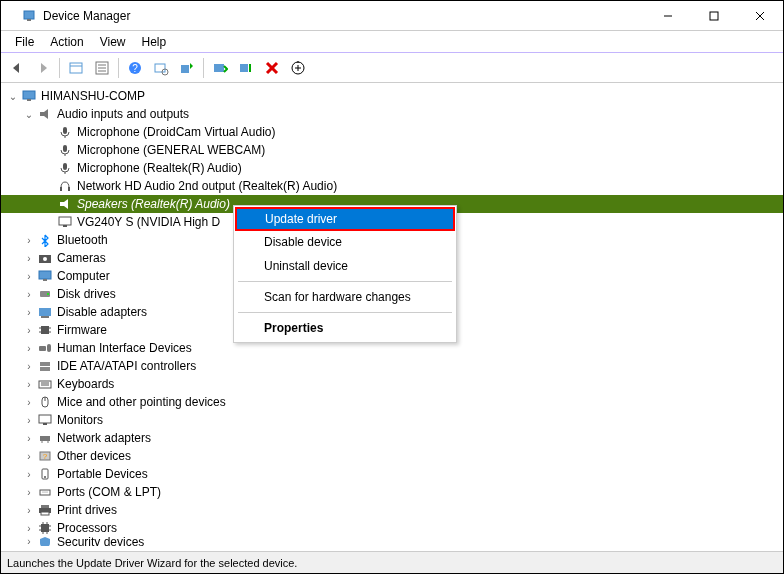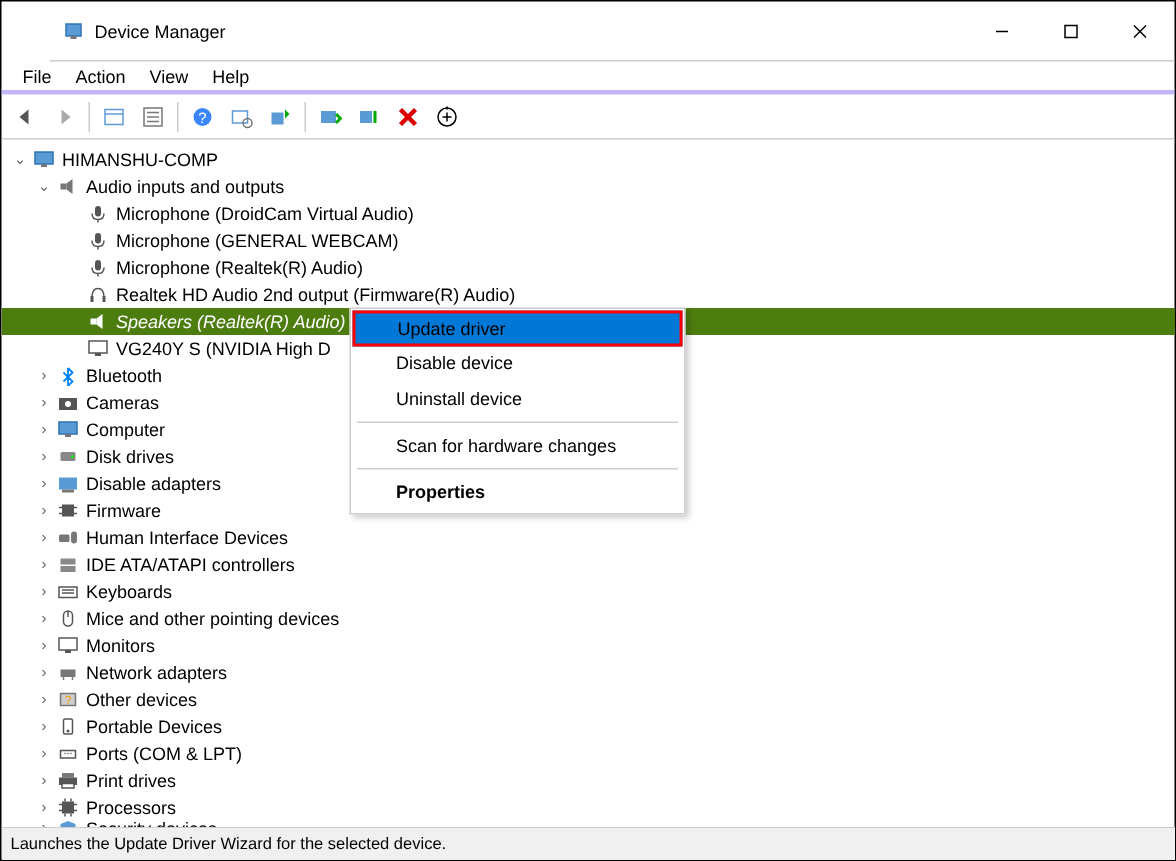--- a/index.html
+++ b/index.html
@@ -1,37 +1,37 @@
 <!DOCTYPE html>
 <html><head>
 <meta charset="utf-8">
 <style>
 * { box-sizing: border-box; margin: 0; padding: 0; }
 body { font-family: "Segoe UI", Tahoma, sans-serif; font-size: 12px; background: #fff; width: 784px; height: 574px; overflow: hidden; border: 1px solid #000; position: relative; }
-.titlebar { height: 40px; display: flex; align-items: center; padding: 0 0 0 8px; border-bottom: 1px solid #ccc; margin-left: 32px; }
+.titlebar { height: 30px; display: flex; align-items: center; padding: 0 0 0 20px; border-bottom: 1px solid #ccc; }
 .titlebar-icon { width: 16px; height: 16px; margin-right: 6px; display: flex; align-items: center; justify-content: center; }
 .titlebar-title { flex: 1; font-size: 12px; }
 .titlebar-controls { display: flex; }
 .titlebar-btn { width: 46px; height: 30px; display: flex; align-items: center; justify-content: center; font-family: "Segoe UI", sans-serif; font-size: 13px; cursor: default; }
-.menubar { height: 22px; display: flex; align-items: center; padding: 0 6px; border-bottom: 3px solid #c4b5fd; }
+.menubar { height: 22px; display: flex; align-items: center; padding: 0 6px; border-bottom: 1px solid #c4b5fd; }
 .menu-item { padding: 2px 8px; cursor: default; }
 .toolbar { height: 30px; display: flex; align-items: center; padding: 0 4px; border-bottom: 1px solid #ccc; gap: 2px; }
 .tool-btn { width: 24px; height: 24px; display: flex; align-items: center; justify-content: center; cursor: default; border: 1px solid transparent; }
 .tool-sep { width: 1px; height: 20px; background: #ccc; margin: 0 2px; }
 .tree-container { height: 466px; overflow-y: auto; padding: 4px 0; position: relative; }
 .tree-node { display: flex; align-items: center; height: 18px; padding-right: 4px; white-space: nowrap; cursor: default; }
 .tree-node.selected { background: #4d7c0f; color: #fff; font-style: italic; }
 .expander { width: 16px; height: 16px; display: flex; align-items: center; justify-content: center; font-size: 10px; color: #666; cursor: default; }
 .tree-icon { width: 16px; height: 16px; margin-right: 4px; display: flex; align-items: center; justify-content: center; flex-shrink: 0; }
 .indent-0 { padding-left: 4px; }
 .indent-1 { padding-left: 20px; }
 .indent-2 { padding-left: 40px; }
 .context-menu { position: absolute; left: 232px; top: 204px; width: 224px; background: #fff; border: 1px solid #ccc; box-shadow: 2px 2px 4px rgba(0,0,0,0.2); z-index: 100; padding: 2px; }
 .context-item { height: 24px; display: flex; align-items: center; padding: 0 0 0 28px; cursor: default; font-size: 12px; }
-.context-item.highlighted { background: #0078d7; color: #000000; border: 2px solid red; margin: -1px; }
+.context-item.highlighted { background: #0078d7; color: #ffffff; border: 2px solid red; margin: -1px; }
 .context-item.bold { font-weight: bold; }
 .context-sep { height: 1px; background: #ccc; margin: 3px 2px; }
 .statusbar { position: absolute; bottom: 0; left: 0; right: 0; height: 22px; border-top: 1px solid #ccc; display: flex; align-items: center; padding: 0 6px; font-size: 11px; background: #f0f0f0; }
 .truncated { height: 9px; overflow: hidden; }
 svg { display: block; }
 </style>
 </head>
 <body>
 
 <div class="titlebar">
@@ -198,21 +198,21 @@
   </div>
   <div class="tree-node indent-2">
     <span class="expander"></span>
     <span class="tree-icon">
         <svg width="14" height="14">
           <path d="M3 9 Q3 3 7 3 Q11 3 11 9" fill="none" stroke="#555"></path>
           <rect x="2" y="8" width="2" height="4" fill="#555"></rect>
           <rect x="10" y="8" width="2" height="4" fill="#555"></rect>
         </svg>
       </span>
-    <span>Realtek HD Audio 2nd output (Firmware(R) Audio)</span>
+    <span>Network HD Audio 2nd output (Realtek(R) Audio)</span>
   </div>
   <div class="tree-node indent-2 selected">
     <span class="expander"></span>
     <span class="tree-icon">
         <svg width="14" height="14">
           <rect x="2" y="5" width="4" height="4" fill="#fff"></rect>
           <path d="M6 5 L10 2 L10 12 L6 9 Z" fill="#fff"></path>
         </svg>
       </span>
     <span>Speakers (Realtek(R) Audio)</span>

